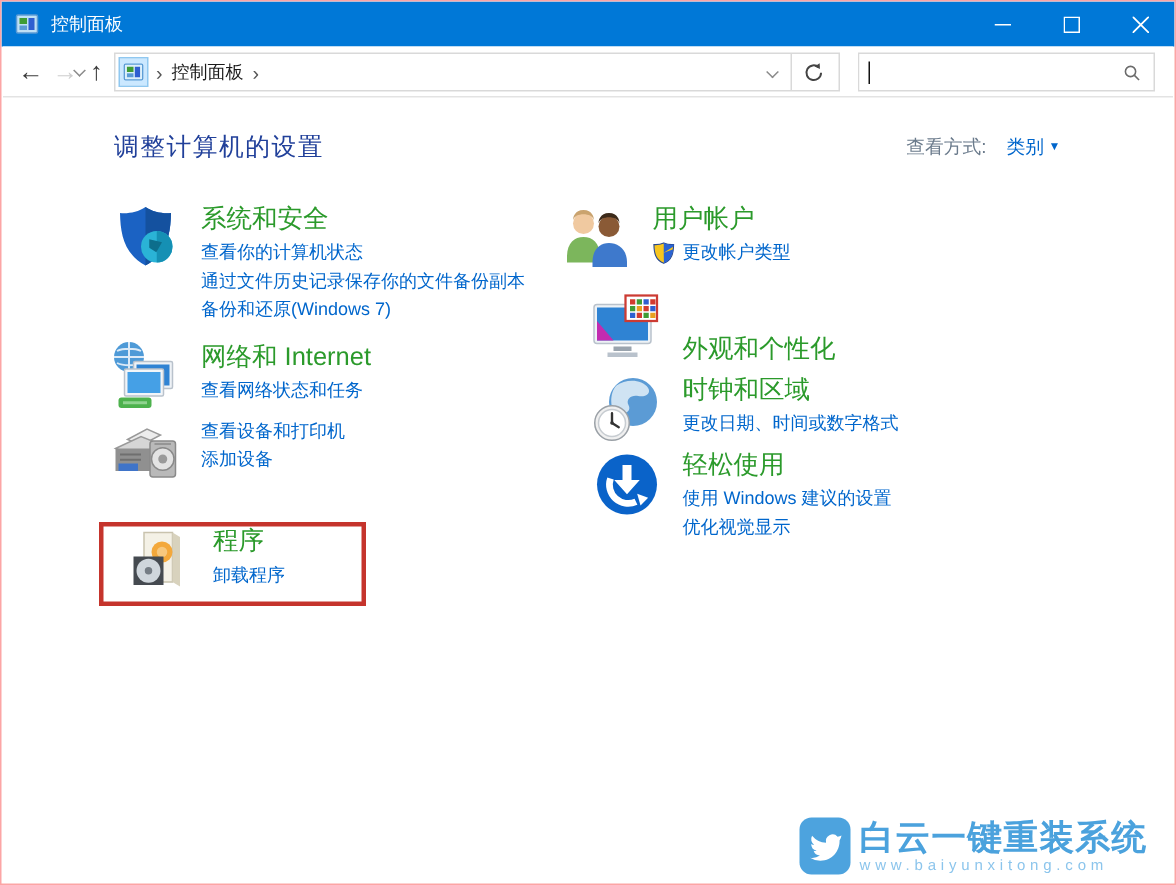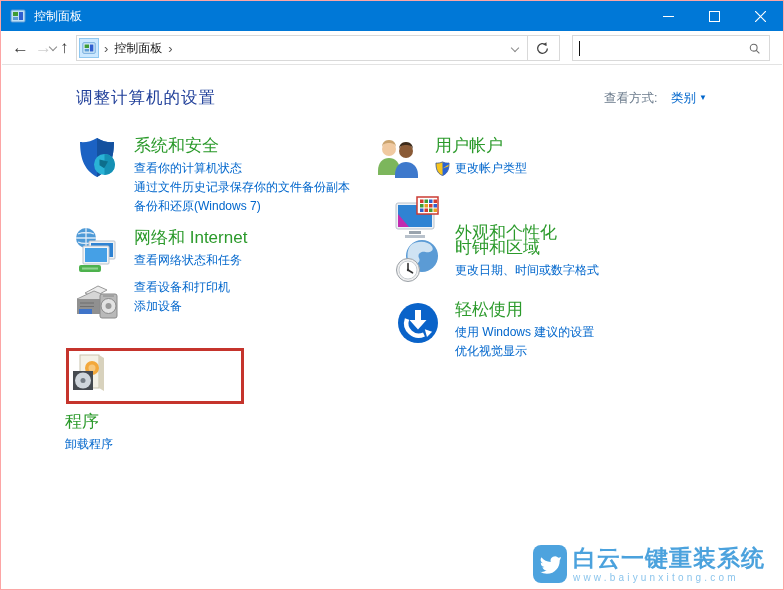--- a/index.html
+++ b/index.html
@@ -203,21 +203,21 @@
         <circle cx="35.5" cy="28" r="3" fill="#9a9a9a"></circle>
         <path d="M30 18h11" stroke="#8a8a8a"></path>
       </svg>
     </span>
     <div class="cat-text">
       <div class="cat-link">查看设备和打印机</div>
       <div class="cat-link">添加设备</div>
     </div>
   </div>
 
-  <div class="cat" style="left:64px; top:349px;flex-direction:column;">
+  <div class="cat" style="left:80px; top:349px;">
     <span class="cat-icon">
       <svg viewBox="0 0 48 48" width="48" height="48">
         <rect x="15" y="5" width="19" height="33" fill="#f4f1e6" stroke="#c9c3ae"></rect>
         <path d="M34 5l5 3v33l-5-3z" fill="#d8d2bd"></path>
         <circle cx="27" cy="18" r="7" fill="#f3a83b"></circle>
         <circle cx="27" cy="18" r="3.5" fill="#f7c87e"></circle>
         <rect x="8" y="21" width="20" height="19" fill="#454a50"></rect>
         <circle cx="18" cy="30.5" r="8" fill="#cfd6dc"></circle>
         <circle cx="18" cy="30.5" r="2.5" fill="#757d85"></circle>
       </svg>
@@ -277,21 +277,21 @@
           <rect x="30.5" y="13.5" width="3.5" height="3.5" fill="#d23b2f"></rect>
           <rect x="35" y="13.5" width="3.5" height="3.5" fill="#3f9c35"></rect>
           <rect x="39.5" y="13.5" width="3.5" height="3.5" fill="#e8a020"></rect>
       </svg>
     </span>
     <div class="cat-text">
       <div class="cat-title" style="margin-bottom:0">外观和个性化</div>
     </div>
   </div>
 
-  <div class="cat" style="left:393px; top:236px;">
+  <div class="cat" style="left:393px; top:248px;">
     <span class="cat-icon">
       <svg viewBox="0 0 48 48" width="48" height="48">
         <circle cx="28" cy="19" r="16" fill="#5b9bd5"></circle>
         <path d="M17 8c6-4.5 17-4.5 21 1.5 2.5 4-2 6.5-6.5 5.5s-8.5 2-6.5 6c2 3.5-1.5 6.5-6 5.5-4-.9-5.5-4-5.5-8 0-4 1-8 3.5-10.5z" fill="#cfe3f3"></path>
         <circle cx="14" cy="33" r="11.5" fill="#f0f0f0" stroke="#9aa0a6"></circle>
         <circle cx="14" cy="33" r="9" fill="#fff" stroke="#c7ccd1"></circle>
         <path d="M14 33V26.5M14 33l4.5 2.8" stroke="#333" stroke-width="1.6" stroke-linecap="round"></path>
         <circle cx="14" cy="33" r="1.2" fill="#333"></circle>
       </svg>
     </span>

